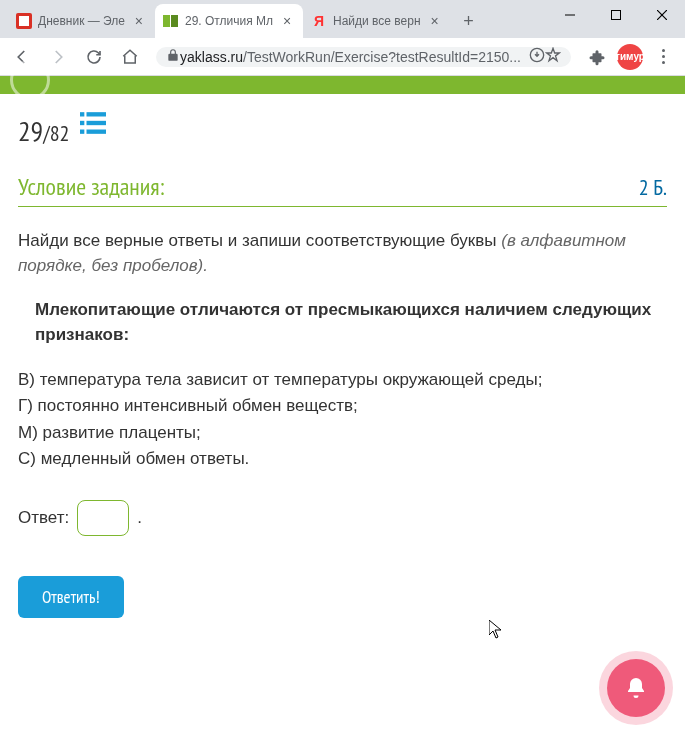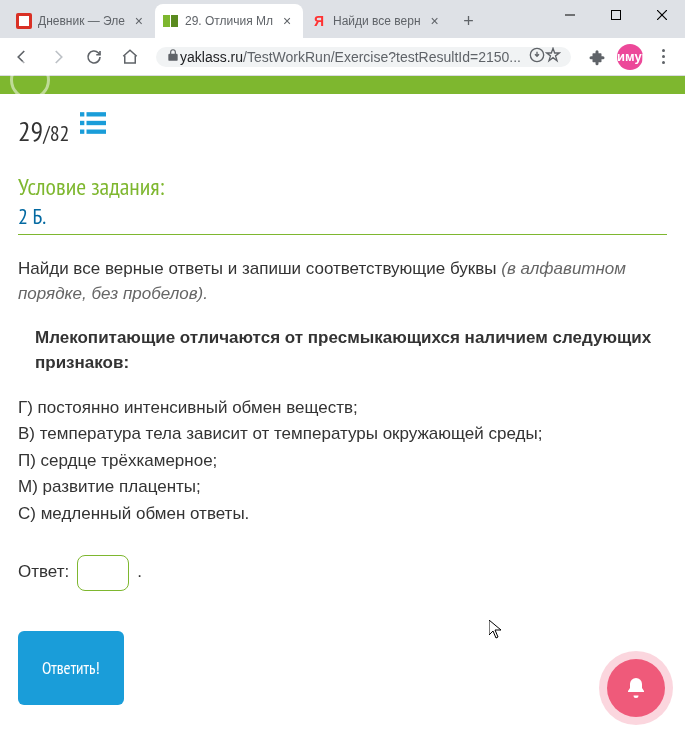--- a/index.html
+++ b/index.html
@@ -20,54 +20,54 @@
   
   
   .toolbar { height: 38px; background: #fff; display: flex; align-items: center; padding: 0 6px; gap: 4px; border-bottom: 1px solid #dadce0; }
   .tb-btn { width: 32px; height: 32px; display: flex; align-items: center; justify-content: center; border-radius: 50%; cursor: pointer; color: #5f6368; }
   .tb-btn.disabled { color: #bdc1c6; }
   .tb-btn svg { width: 18px; height: 18px; }
   .omnibox { flex: 1; height: 20px; background: #f1f3f4; border-radius: 15px; display: flex; align-items: center; padding: 0 10px; gap: 0; font-size: 14px; color: #202124; margin: 0 6px; }
   .omnibox-lock { color: #5f6368; }
   .omnibox-text { flex: 1; overflow: hidden; white-space: nowrap; text-overflow: ellipsis; color: #5f6368; }
   .omnibox-domain { color: #202124; }
-  .avatar { width: 26px; height: 26px; border-radius: 50%; background: #ec4899; color: #fff; display: flex; align-items: center; justify-content: center; font-size: 13px; font-weight: bold; }
+  .avatar { width: 26px; height: 26px; border-radius: 50%; background: #ef4444; color: #fff; display: flex; align-items: center; justify-content: center; font-size: 10px; font-weight: bold; }
   .menu-dots { display: flex; flex-direction: column; gap: 3px; }
   .menu-dots span { width: 3px; height: 3px; background: #5f6368; border-radius: 50%; }
   
   
   .content-wrap { position: relative; height: calc(737px - 76px); }
   .green-bar { height: 18px; background: #7eb72f; }
   .green-bar-circle { position: absolute; left: 10px; top: -16px; width: 40px; height: 40px; border: 3px solid rgba(255,255,255,0.5); border-radius: 50%; }
   .page { padding: 18px; position: relative; height: calc(100% - 18px); overflow-y: auto; }
   .page::-webkit-scrollbar { width: 16px; }
   .page::-webkit-scrollbar-track { background: #f1f1f1; }
   .page::-webkit-scrollbar-thumb { background: #c1c1c1; }
   
   .progress-row { display: flex; align-items: flex-start; gap: 10px; margin-bottom: 22px; }
   .progress-num { font-family: 'PT Sans Narrow', Arial, sans-serif; font-size: 28px; color: #333; }
   .progress-num .small { font-size: 22px; }
   .list-icon { color: #1a9dd9; cursor: pointer; }
   .list-icon svg { width: 26px; height: 22px; }
   
-  .task-header { display: flex; justify-content: space-between; align-items: flex-start; border-bottom: 1px solid #7eb72f; padding-bottom: 4px; margin-bottom: 22px; flex-direction: column; }
+  .task-header { display: flex; justify-content: space-between; align-items: center; border-bottom: 1px solid #7eb72f; padding-bottom: 4px; margin-bottom: 22px; }
   .task-title { font-family: 'PT Sans Narrow', Arial, sans-serif; font-size: 24px; color: #7eb72f; font-weight: normal; }
   .task-points { font-family: 'PT Sans Narrow', Arial, sans-serif; font-size: 22px; color: #0369a1; }
   
   .task-body { font-size: 17px; line-height: 1.45; color: #333; }
   .task-body p { margin-bottom: 20px; }
   .task-body em { font-style: italic; color: #666; }
   .task-body .bold { font-weight: bold; margin-left: 17px; }
   .options { margin-bottom: 28px; }
   .options div { margin-bottom: 2px; }
   
   .answer-row { display: flex; align-items: center; gap: 8px; font-size: 17px; margin-bottom: 40px; }
   .answer-input { width: 52px; height: 36px; border: 1.5px solid #7eb72f; border-radius: 8px; padding: 0 6px; font-size: 16px; text-align: center; outline: none; }
   
-  .submit-btn { background: #1a9dd9; color: #fff; font-size: 17px; padding: 26px 24px; border: none; border-radius: 6px; cursor: pointer; font-family: 'PT Sans Narrow', Arial, sans-serif; }
+  .submit-btn { background: #1a9dd9; color: #fff; font-size: 17px; padding: 10px 24px; border: none; border-radius: 6px; cursor: pointer; font-family: 'PT Sans Narrow', Arial, sans-serif; }
   
   .notif-bubble { position: absolute; right: 20px; bottom: 20px; width: 58px; height: 58px; background: #ef5a7a; border-radius: 50%; display: flex; align-items: center; justify-content: center; box-shadow: 0 0 0 8px rgba(239,90,122,0.25); cursor: pointer; }
   .notif-bubble svg { width: 24px; height: 24px; fill: #fff; }
   
   .cursor { position: absolute; left: 489px; top: 544px; pointer-events: none; }
   
   
   .fav-red { width: 16px; height: 16px; background: #d93025; border-radius: 2px; position: relative; }
   .fav-red::after { content: ''; position: absolute; left: 3px; top: 3px; width: 10px; height: 10px; background: #fff; }
   .fav-green { display: flex; gap: 1px; }
@@ -200,23 +200,22 @@
       <h2 class="task-title">Условие задания:</h2>
       <span class="task-points">2 Б.</span>
     </div>
 
     <div class="task-body">
       <p>
         <span>Найди все верные ответы и запиши соответствующие буквы </span><em>(в алфавитном порядке, без пробелов).</em>
       </p>
       <p class="bold">Млекопитающие отличаются от пресмыкающихся наличием следующих признаков:</p>
       <div class="options">
+        <div>В) температура тела зависит от температуры окружающей среды;</div>
         <div>Г) постоянно интенсивный обмен веществ;</div>
-        <div>В) температура тела зависит от температуры окружающей среды;</div>
-        <div>П) сердце трёхкамерное;</div>
         <div>М) развитие плаценты;</div>
         <div>С) медленный обмен ответы.</div>
       </div>
       
       <div class="answer-row">
         <span>Ответ:</span>
         <input class="answer-input" type="text" style="">
         <span>.</span>
       </div>
       

